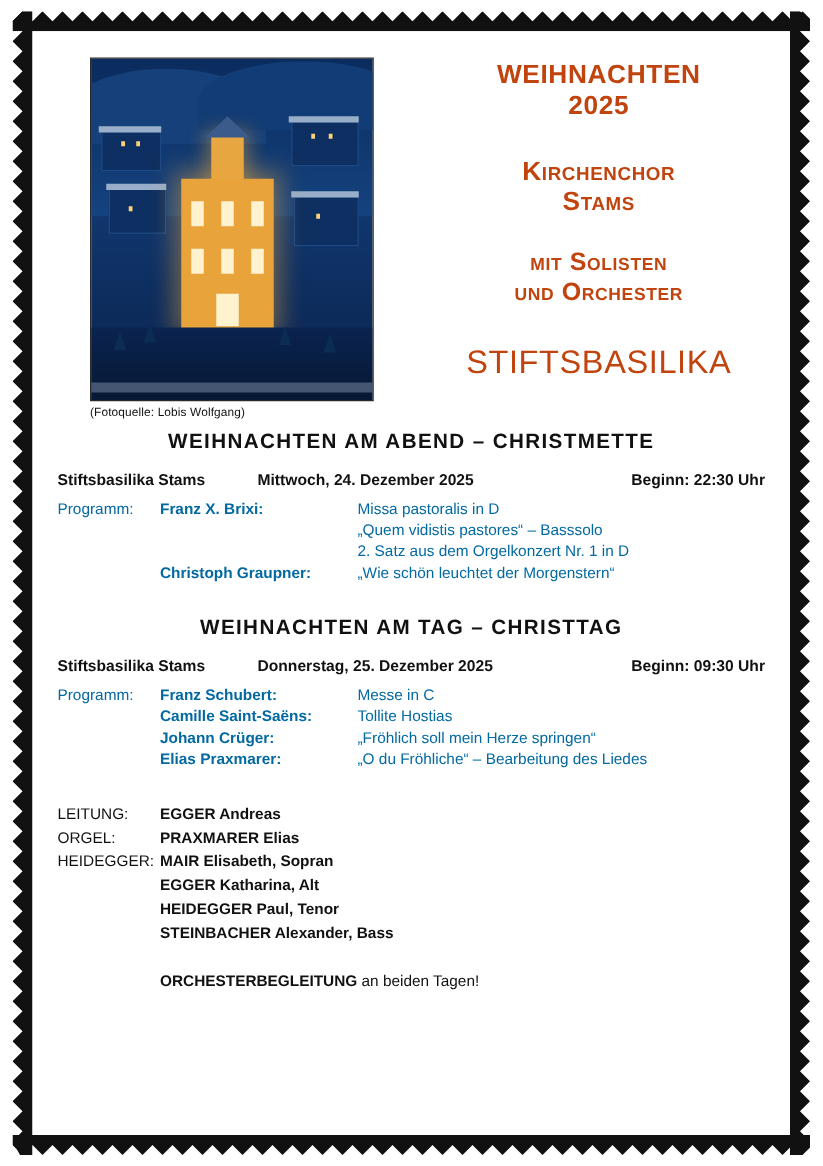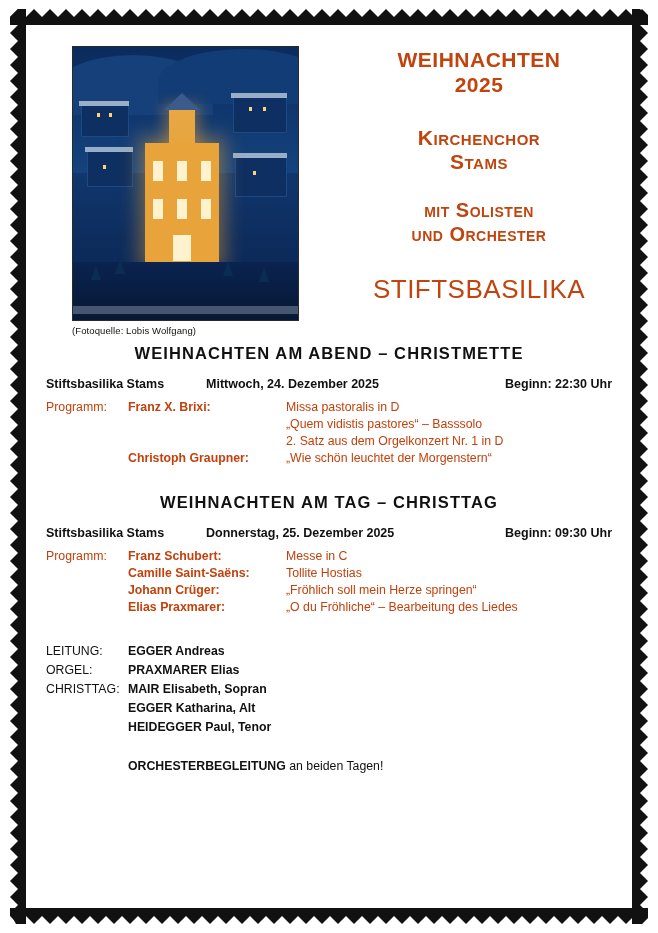--- a/index.html
+++ b/index.html
@@ -173,21 +173,21 @@
     font-weight: bold;
     color: #111;
   }
   .venue-row .v1 { width: 160px; }
   .venue-row .v2 { width: 232px; }
   .venue-row .v3 { flex: 1; text-align: right; }
 
   .prog {
     margin-top: 8px;
     font-size: 12.3px;
-    color: #c2410c;
+    color: #0369a1;
   }
   .prog-row {
     display: flex;
     line-height: 1.38;
   }
   .prog-label {
     width: 82px;
   }
   .prog-composer {
     width: 158px;
@@ -367,31 +367,35 @@
     <div class="credits">
       <div class="cred-row">
         <div class="cred-label">LEITUNG:</div>
         <div class="cred-value">EGGER Andreas</div>
       </div>
       <div class="cred-row">
         <div class="cred-label">ORGEL:</div>
         <div class="cred-value">PRAXMARER Elias</div>
       </div>
       <div class="cred-row">
-        <div class="cred-label">CHRISTTAG:</div>
+        <div class="cred-label">HEIDEGGER:</div>
         <div class="cred-value">MAIR Elisabeth, Sopran</div>
       </div>
       <div class="cred-row">
         <div class="cred-label"></div>
         <div class="cred-value">EGGER Katharina, Alt</div>
       </div>
       <div class="cred-row">
         <div class="cred-label"></div>
         <div class="cred-value">HEIDEGGER Paul, Tenor</div>
       </div>
+      <div class="cred-row">
+        <div class="cred-label"></div>
+        <div class="cred-value">STEINBACHER Alexander, Bass</div>
+      </div>
 
       <div class="orch">
         <b>ORCHESTERBEGLEITUNG</b><span> an beiden Tagen!</span>
       </div>
     </div>
 
   </div>
 </div>
 
 </body></html>

